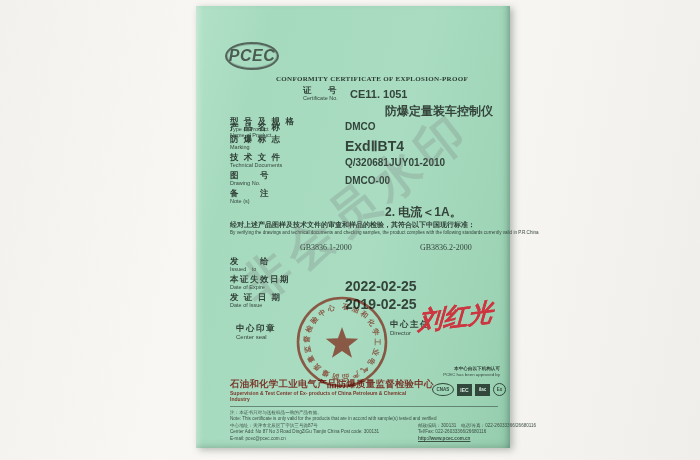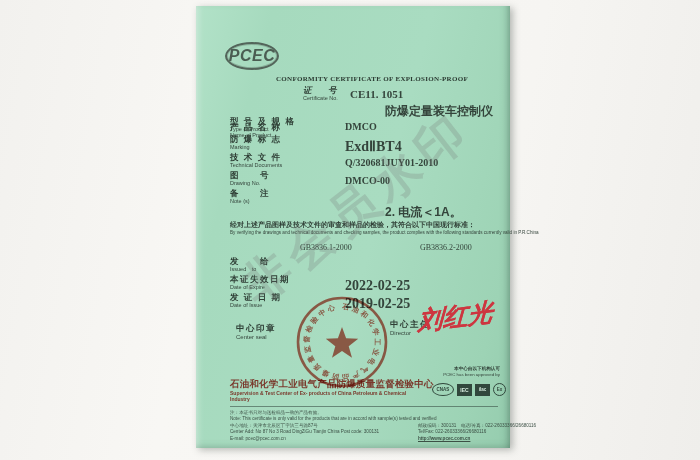--- a/index.html
+++ b/index.html
@@ -46,21 +46,21 @@
   .subtitle {
     left:56px; top:69px; width:240px; text-align:center;
     font-family:"Liberation Serif","DejaVu Serif",serif;
     font-size:7px; font-weight:bold; color:#2c3c33; letter-spacing:.3px;
   }
   
   .lab { line-height:1; }
   .lab .cn { font-size:8.5px; font-weight:bold; letter-spacing:1.5px; color:#2f3f36; white-space:nowrap; }
   .lab .en { font-size:5.5px; color:#35453c; margin-top:1.5px; letter-spacing:0; white-space:nowrap; }
   .val {
-    font-family:Liberation Serif, serif;
+    font-family:Liberation Sans, sans-serif;
     font-size:10px; font-weight:600; color:#34443b; white-space:nowrap;
   }
   .val.cjk { font-family:"Liberation Sans","DejaVu Sans",sans-serif; font-weight:bold; font-size:12px;margin-left:40px; }
   .val.bold { font-weight:bold; font-size:14px; }
   
   .stmt-cn { left:34px; top:214px; width:260px; font-size:7px; font-weight:bold; color:#314138; white-space:nowrap; }
   .stmt-en { left:34px; top:224px; width:268px; font-size:4.6px; color:#35453c; white-space:nowrap; }
   .std { font-family:"Liberation Serif","DejaVu Serif",serif; font-size:8px; color:#34443b; }
   
   .seal-wrap { left:98px; top:288px; width:96px; height:96px; z-index:3; mix-blend-mode:multiply; opacity:.92; }
@@ -95,21 +95,21 @@
   <div class="cert">
 
     <div class="watermark">非会员水印</div>
 
     <div class="abs pcec">
       <span>PCEC</span>
     </div>
     <div class="abs subtitle">CONFORMITY CERTIFICATE OF EXPLOSION-PROOF</div>
 
     <div class="abs lab" style="left:107px; top:80px;">
-      <div class="cn" style="letter-spacing:4px;font-style:italic;">证　号</div>
+      <div class="cn" style="letter-spacing:4px;">证　号</div>
       <div class="en">Certificate No.</div>
     </div>
     <div class="abs val bold" style="left:154px; top:82px; font-size:11px;">CE11. 1051</div>
 
     <div class="abs lab" style="left:34px; top:93px;margin-top:24px;">
       <div class="cn">产 品 名 称</div>
       <div class="en">Name of Product</div>
     </div>
     <div class="abs val cjk" style="left:149px; top:97px;">防爆定量装车控制仪</div>
 

